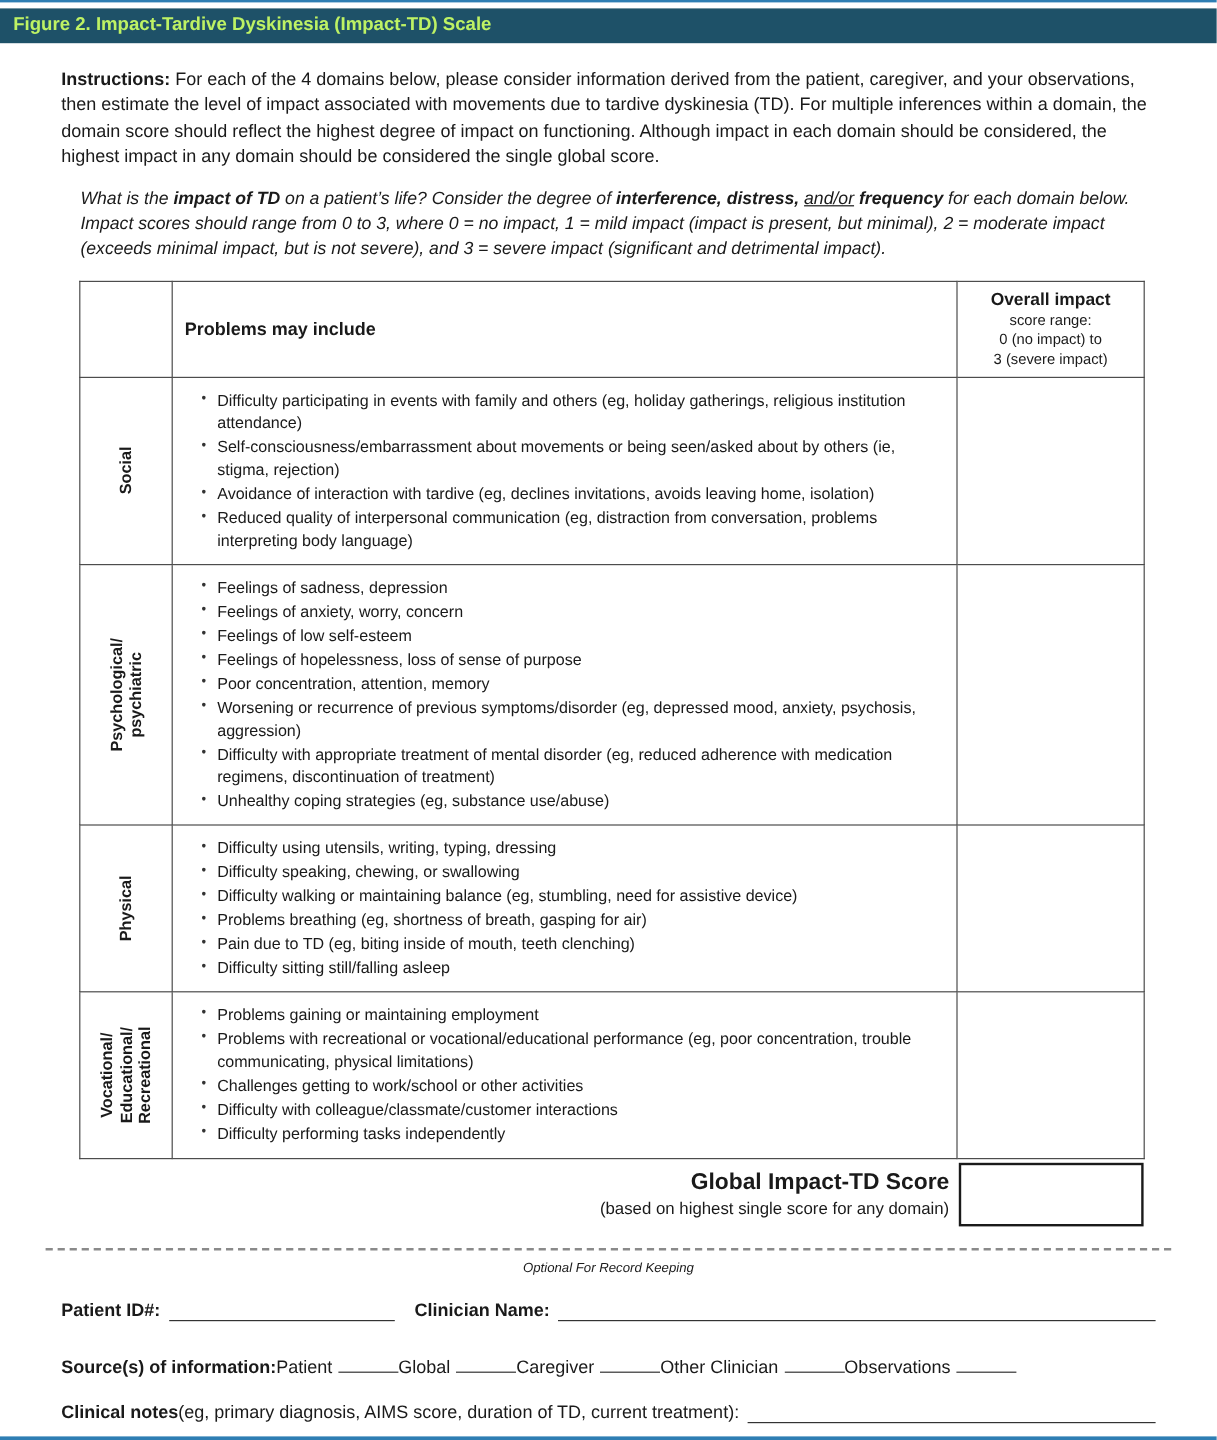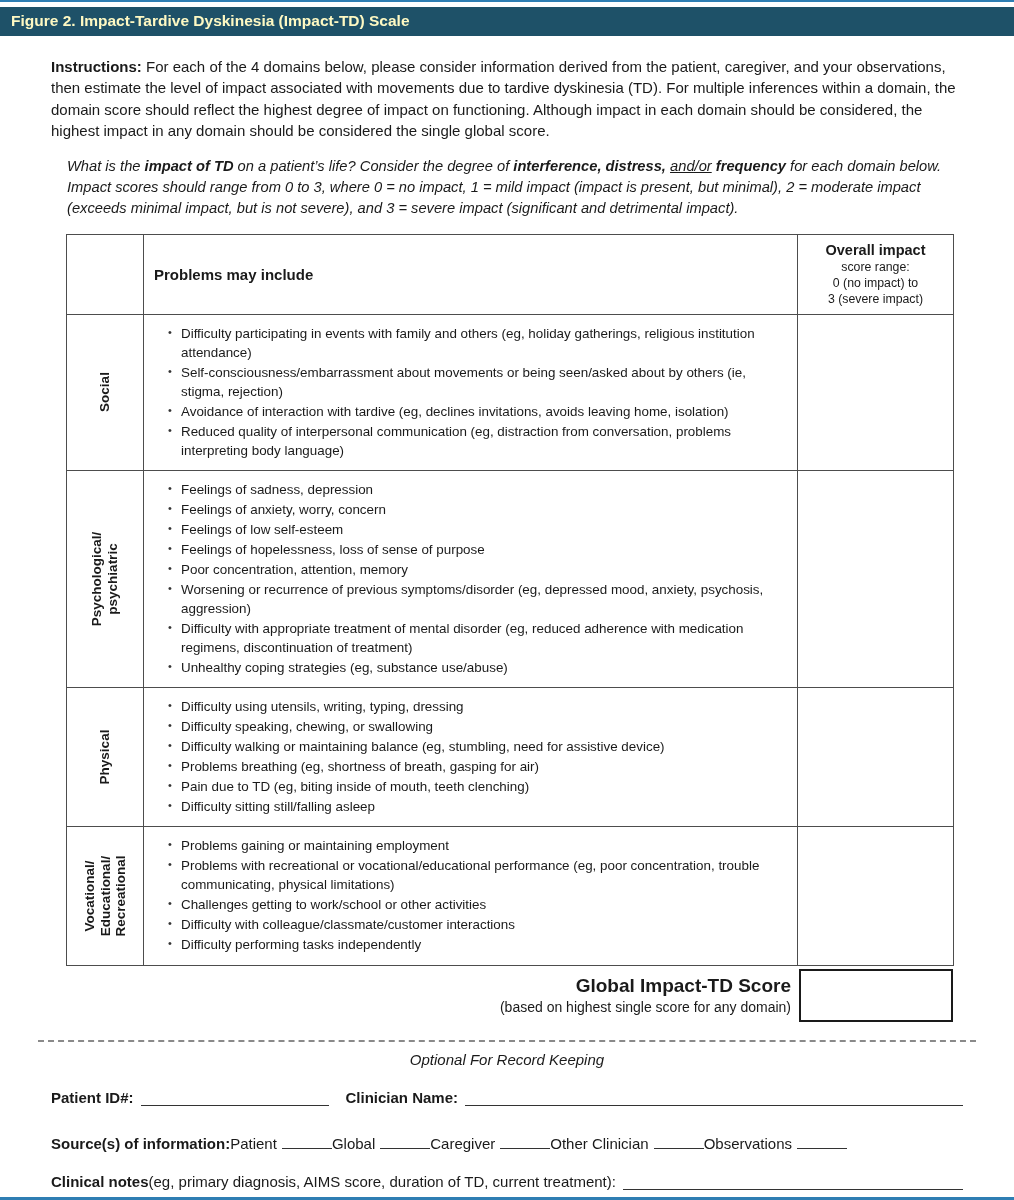--- a/index.html
+++ b/index.html
@@ -2,21 +2,21 @@
 <html><head>
 <meta charset="utf-8">
 <style>
   html,body { margin:0; padding:0; }
   body {
     width:1014px; height:1200px; background:#ffffff; position:relative;
     font-family:"Liberation Sans", sans-serif; color:#1a1a1a; overflow:hidden;
   }
   .accent-top { height:2px; background:#2e7eb3; }
   .titlebar {
-    margin-top:5px; background:#1e5168; color:#fef9c3;
+    margin-top:5px; background:#1e5168; color:#bef264;
     font-weight:bold; font-size:15.5px; padding:5px 10px 6px 11px;
   }
   .content { padding:0 51px; }
   .instructions { margin:20px 0 0; font-size:15px; line-height:1.42; }
   .instructions b { font-weight:bold; }
   .question { margin:15px 16px 0; font-size:14.7px; line-height:1.42; font-style:italic; }
   .question .u { text-decoration:underline; }
 
   table.scale { border-collapse:collapse; margin:15px 0 0 15px; table-layout:fixed; width:887px; }
   table.scale td { border:1px solid #4d4d4d; }
@@ -36,21 +36,21 @@
   ul.plist li { position:relative; margin:0 0 1px; padding-right:2px; }
   ul.plist li::before { content:"\2022"; position:absolute; left:-13px; top:1px; font-size:11px; color:#333; }
 
   .global-row { display:flex; justify-content:flex-end; align-items:flex-start; margin:3px 0 0 15px; width:887px; }
   .global-text { text-align:right; padding:4px 8px 0 0; }
   .global-title { font-weight:bold; font-size:19px; line-height:1.35; }
   .global-sub { font-size:14px; line-height:1.35; }
   .global-box { width:150px; height:49px; border:2.5px solid #1a1a1a; background:#fff; }
 
   .dashline { border-top:2px dashed #8a8a8a; margin:18px -13px 0; height:0; }
-  .optional { text-align:center; font-style:italic; font-size:15px; margin-top:9px; }
+  .optional { text-align:center; font-style:italic; font-size:11px; margin-top:9px; }
 
   .fieldrow { display:flex; align-items:flex-end; margin-top:21px; font-size:15px; }
   .fieldrow b { font-weight:bold; white-space:nowrap; }
   .blank { display:inline-block; border-bottom:1.5px solid #333; height:15px; }
   .b-patient { width:188px; margin-left:7px; }
   .gap { width:17px; }
   .b-clin { flex:1; margin-left:7px; }
   .sources { margin-top:27px; }
   .src-item { white-space:nowrap; }
   .b-src { width:50px; margin-left:5px; }

